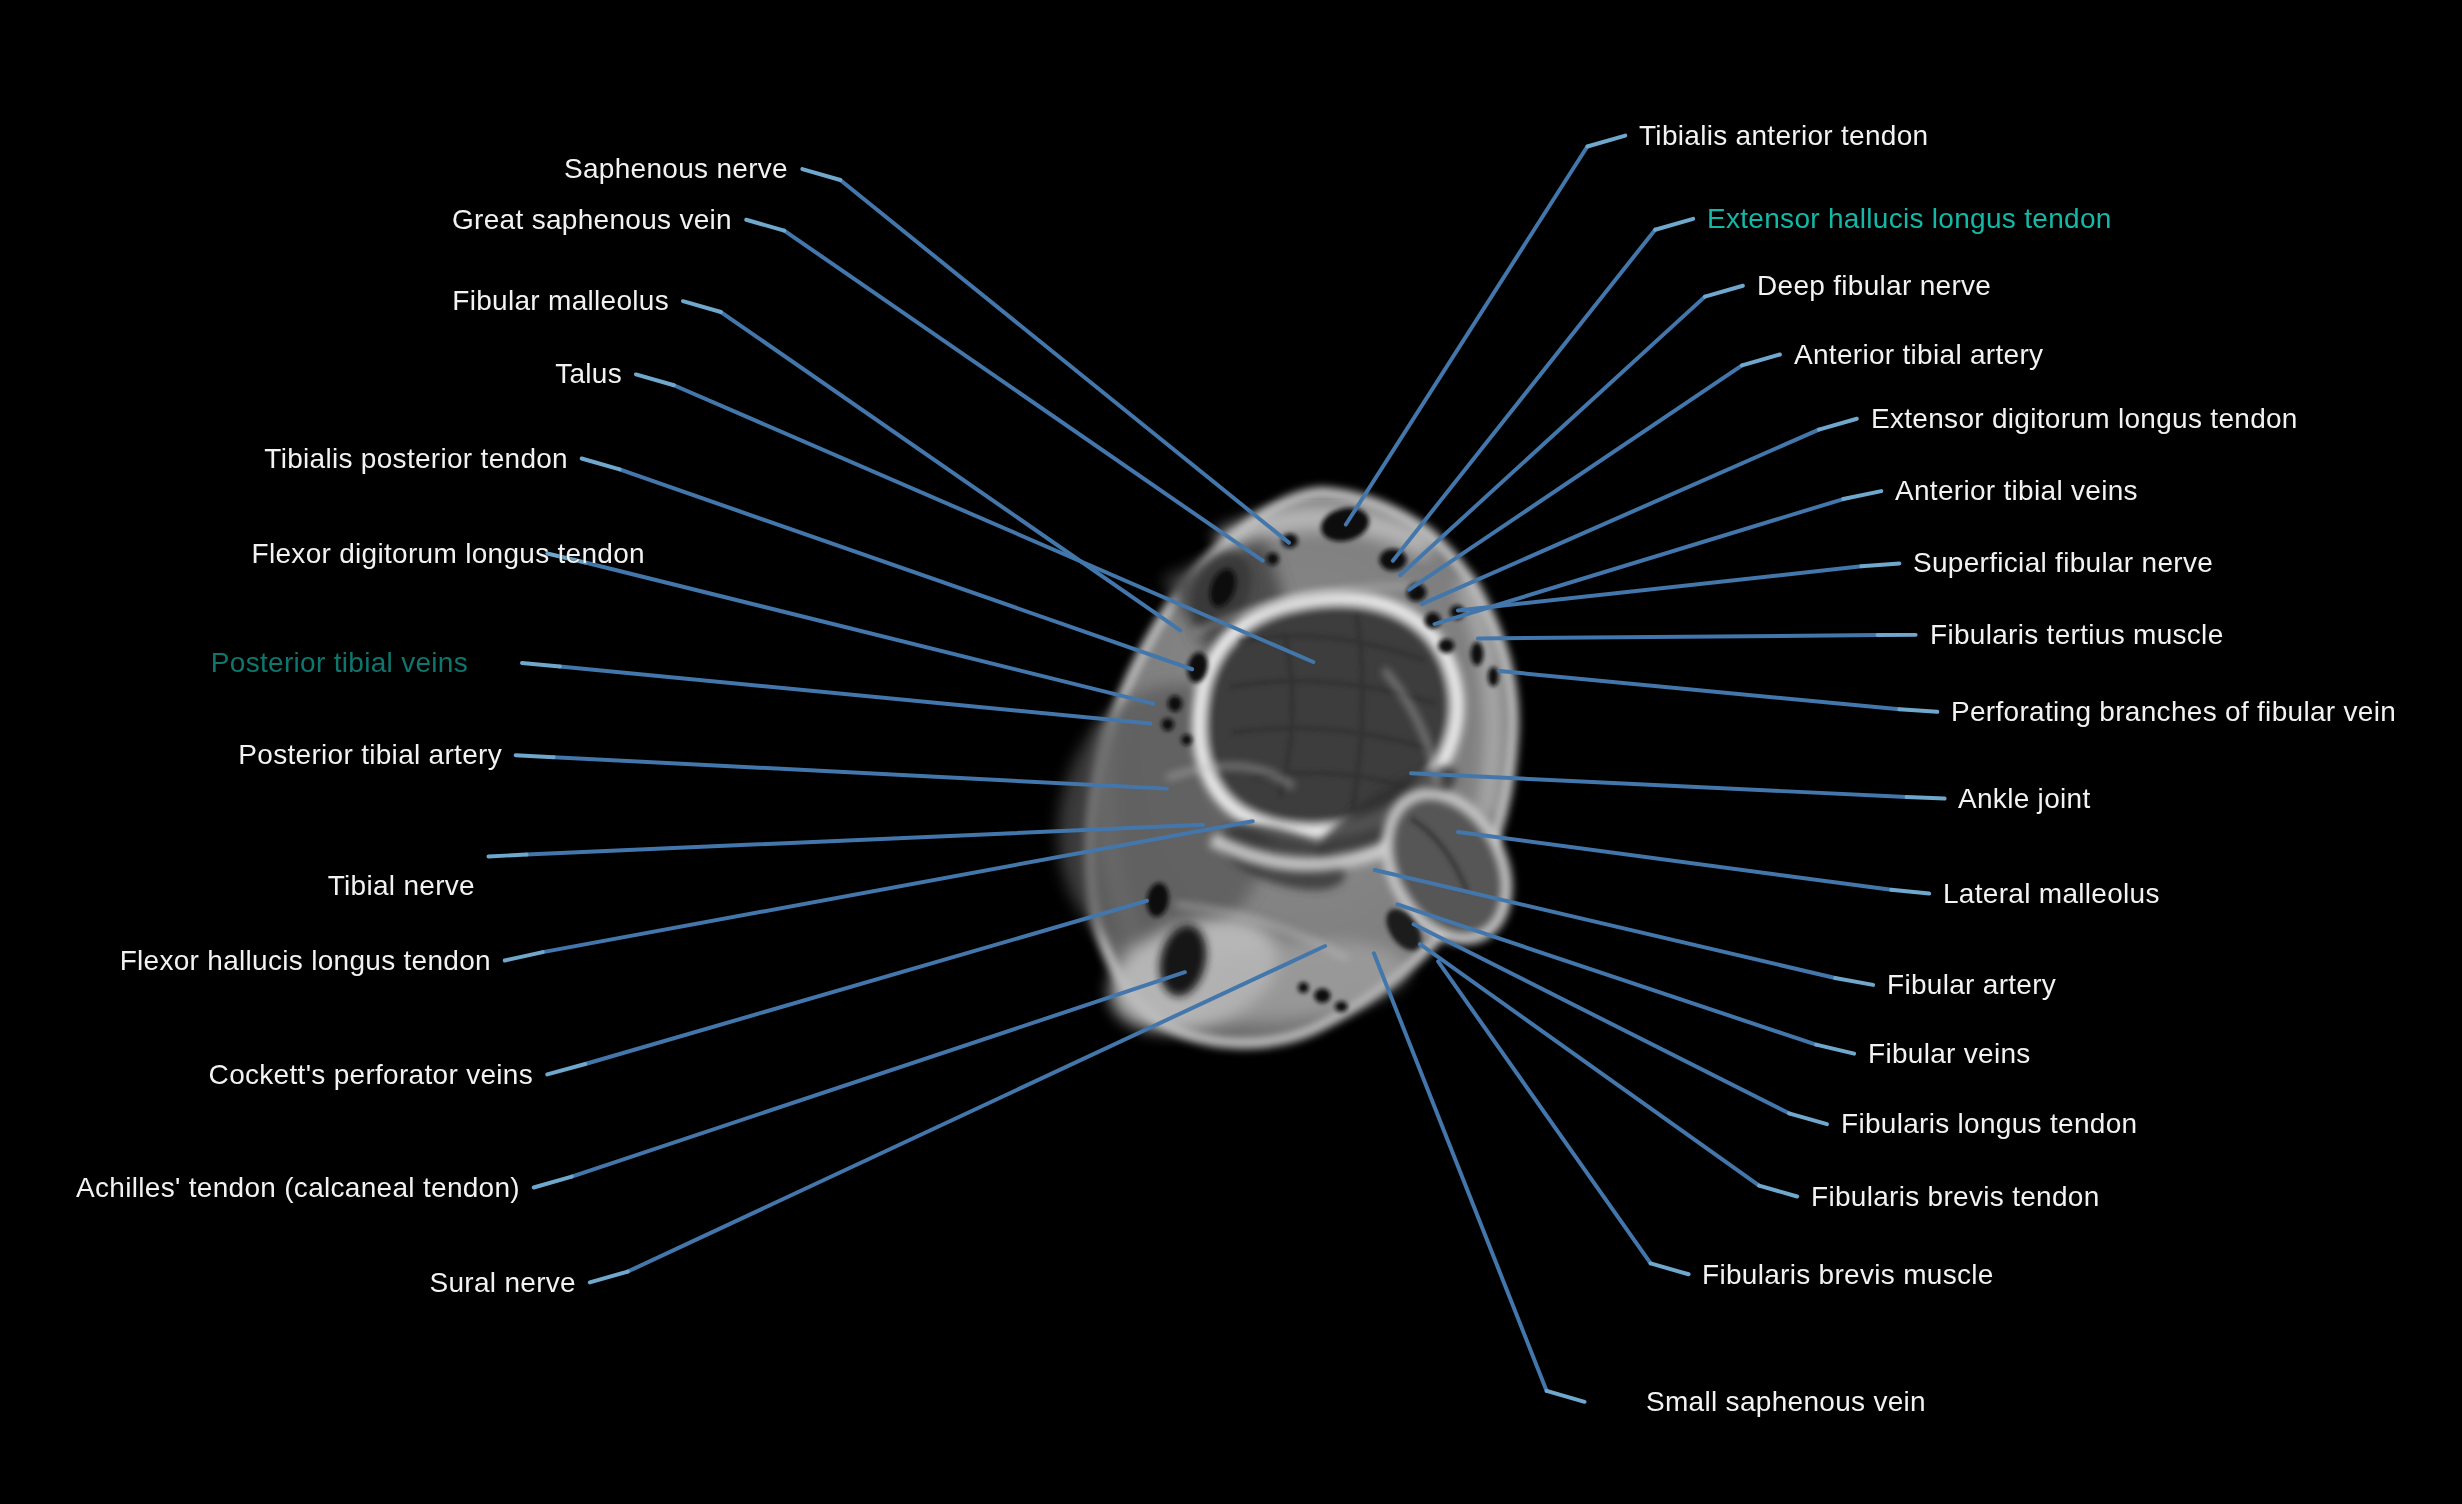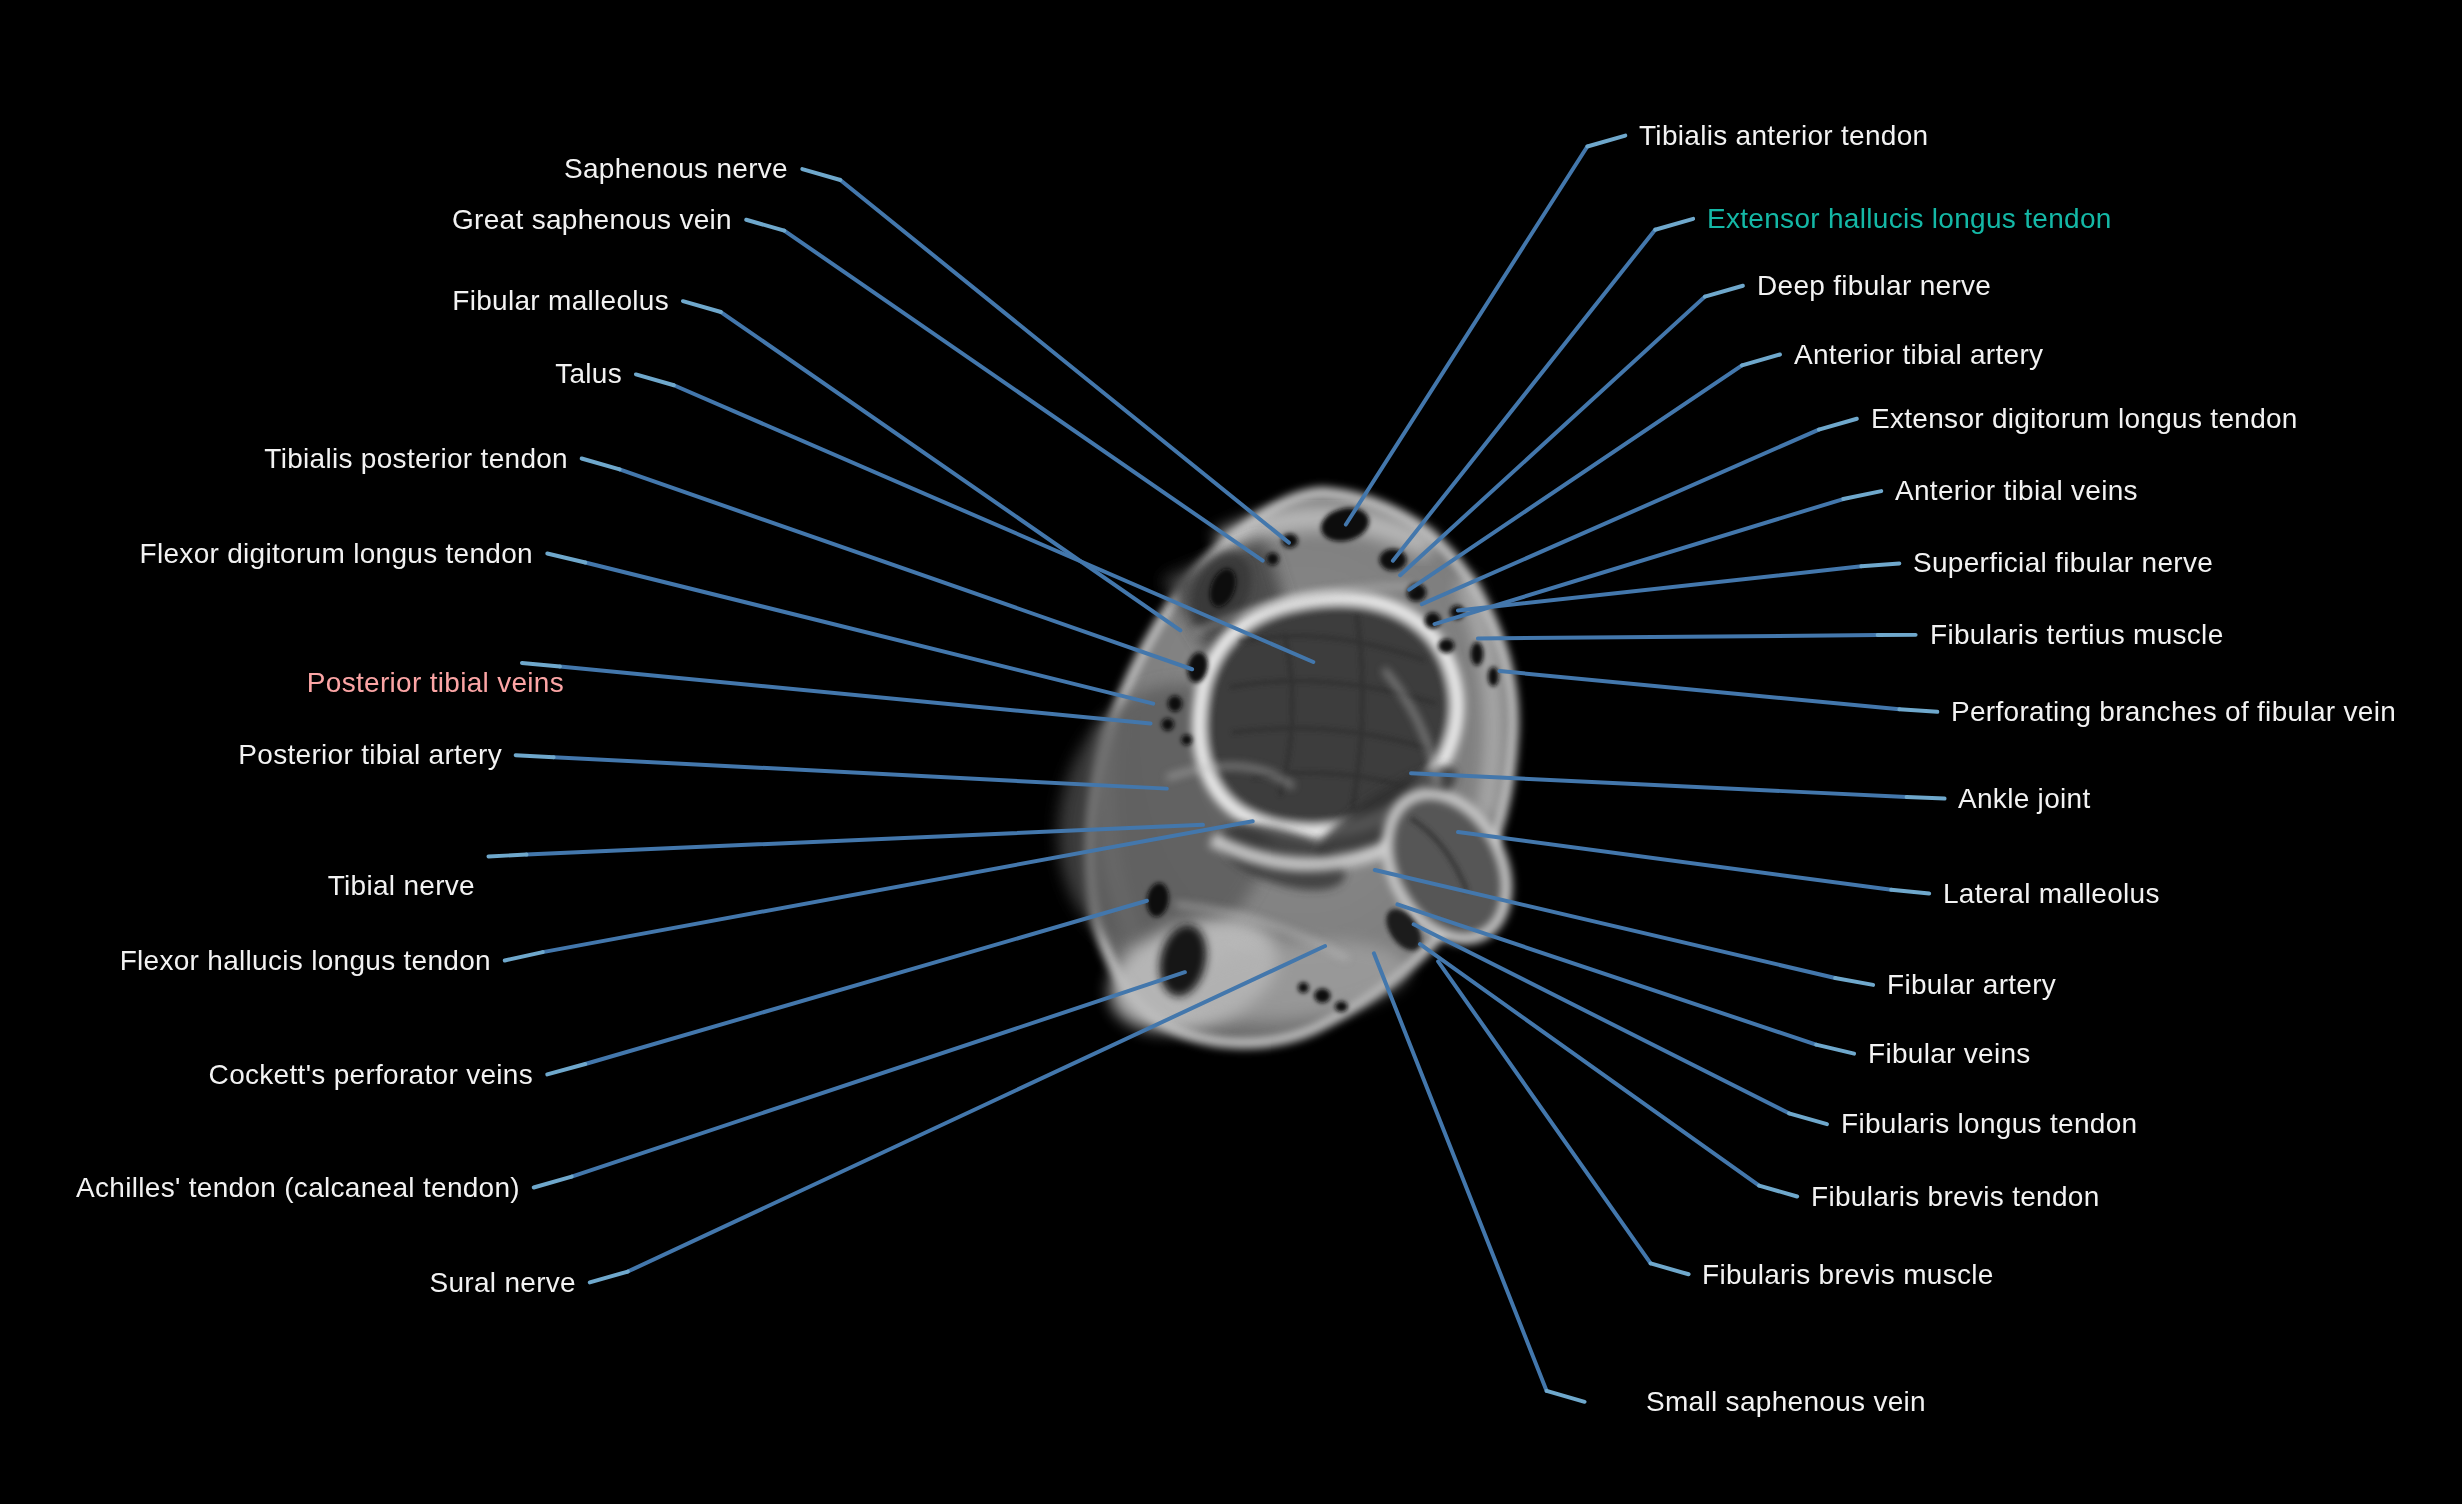--- a/index.html
+++ b/index.html
@@ -174,22 +174,22 @@
       <line x1="1710" y1="1538" x2="1519" y2="1054" stroke="#4377ac" stroke-width="4.4" stroke-linecap="round"></line>
       <line x1="1752" y1="1550" x2="1710" y2="1538" stroke="#6fa8cc" stroke-width="4.4" stroke-linecap="round"></line>
     </svg>
 
   <div id="labels">
       <div class="label left" style="top: 151px; right: 1674px; color: rgb(242, 242, 242);">Saphenous nerve</div>
       <div class="label left" style="top: 202px; right: 1730px; color: rgb(242, 242, 242);">Great saphenous vein</div>
       <div class="label left" style="top: 283px; right: 1793px; color: rgb(242, 242, 242);">Fibular malleolus</div>
       <div class="label left" style="top: 356px; right: 1840px; color: rgb(242, 242, 242);">Talus</div>
       <div class="label left" style="top: 441px; right: 1894px; color: rgb(242, 242, 242);">Tibialis posterior tendon</div>
-      <div class="label left" style="top: 536px; right: 1929px; color: rgb(242, 242, 242); margin-left: 25px;">Flexor digitorum longus tendon</div>
-      <div class="label left" style="top: 645px; right: 1898px; color: #fca5a5; margin-top: 20px;">Posterior tibial veins</div>
+      <div class="label left" style="top: 536px; right: 1817px; color: rgb(242, 242, 242); margin-left: 25px;">Flexor digitorum longus tendon</div>
+      <div class="label left" style="top: 645px; right: 1994px; color: #0f766e;">Posterior tibial veins</div>
       <div class="label left" style="top: 737px; right: 1960px; color: rgb(242, 242, 242);">Posterior tibial artery</div>
       <div class="label left" style="top: 839px; right: 1987px; color: rgb(242, 242, 242); margin-top: 29px;">Tibial nerve</div>
       <div class="label left" style="top: 943px; right: 1971px; color: rgb(242, 242, 242); margin-left: 40px;">Flexor hallucis longus tendon</div>
       <div class="label left" style="top: 1057px; right: 1929px; color: rgb(242, 242, 242);">Cockett's perforator veins</div>
       <div class="label left" style="top: 1170px; right: 1942px; color: rgb(242, 242, 242);">Achilles' tendon (calcaneal tendon)</div>
       <div class="label left" style="top: 1265px; right: 1886px; color: rgb(242, 242, 242);">Sural nerve</div>
       <div class="label right" style="top: 118px; left: 1639px; color: rgb(242, 242, 242);">Tibialis anterior tendon</div>
       <div class="label right" style="top: 201px; left: 1707px; color: #14b8a6;">Extensor hallucis longus tendon</div>
       <div class="label right" style="top: 268px; left: 1757px; color: rgb(242, 242, 242);">Deep fibular nerve</div>
       <div class="label right" style="top: 337px; left: 1794px; color: rgb(242, 242, 242);">Anterior tibial artery</div>

